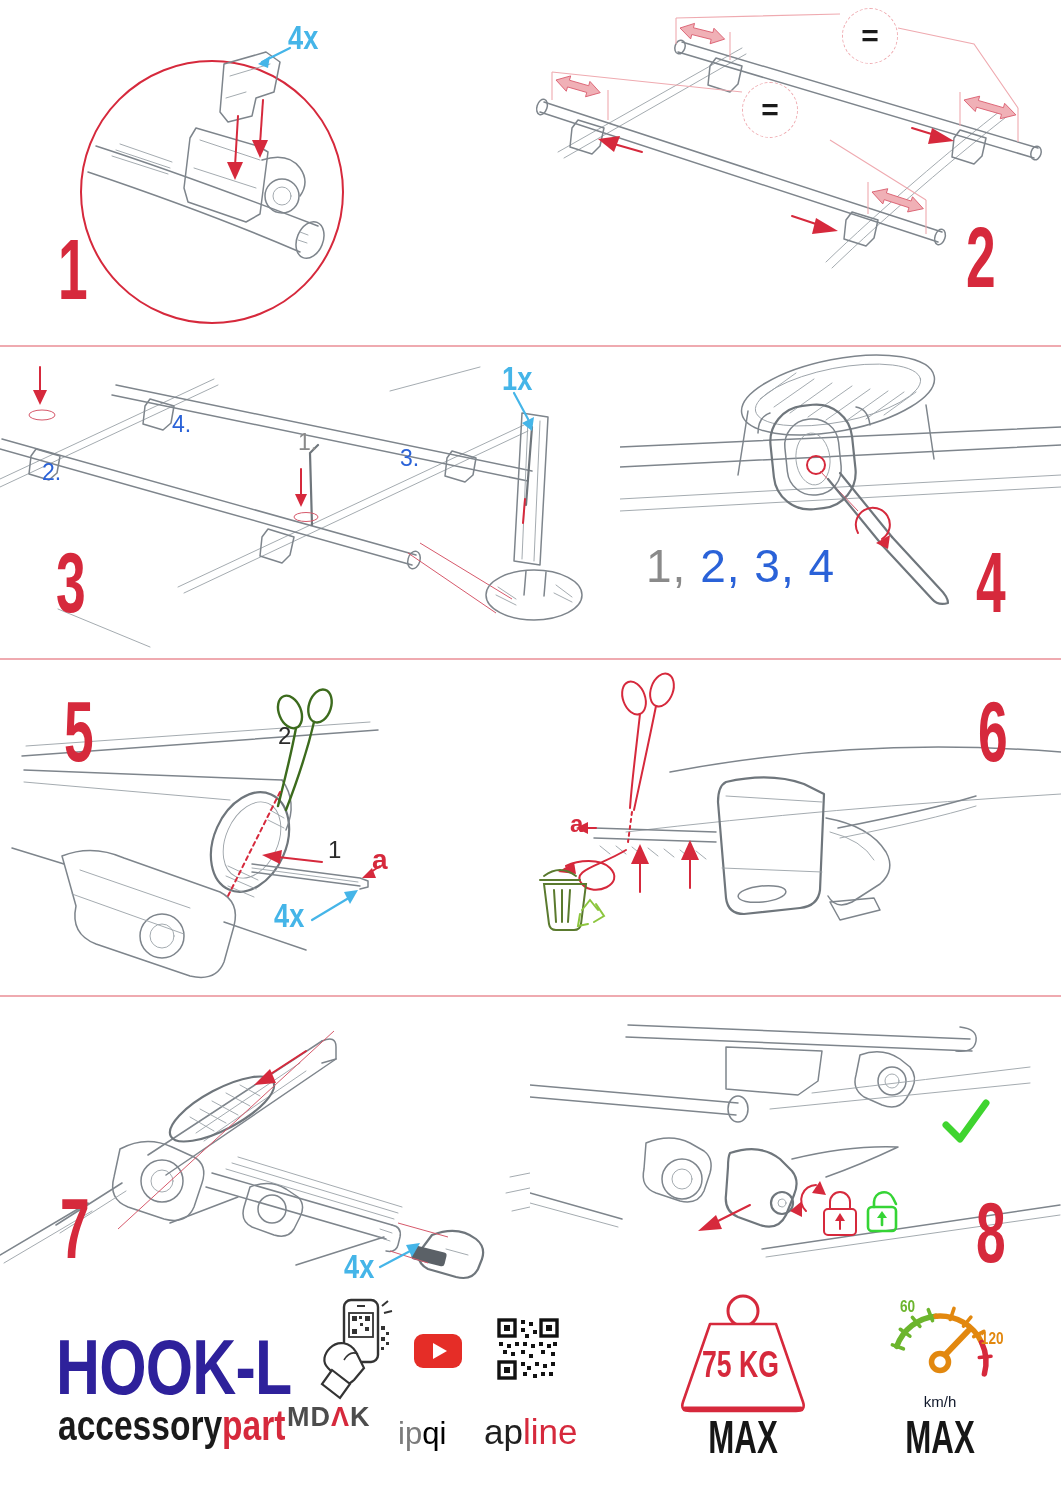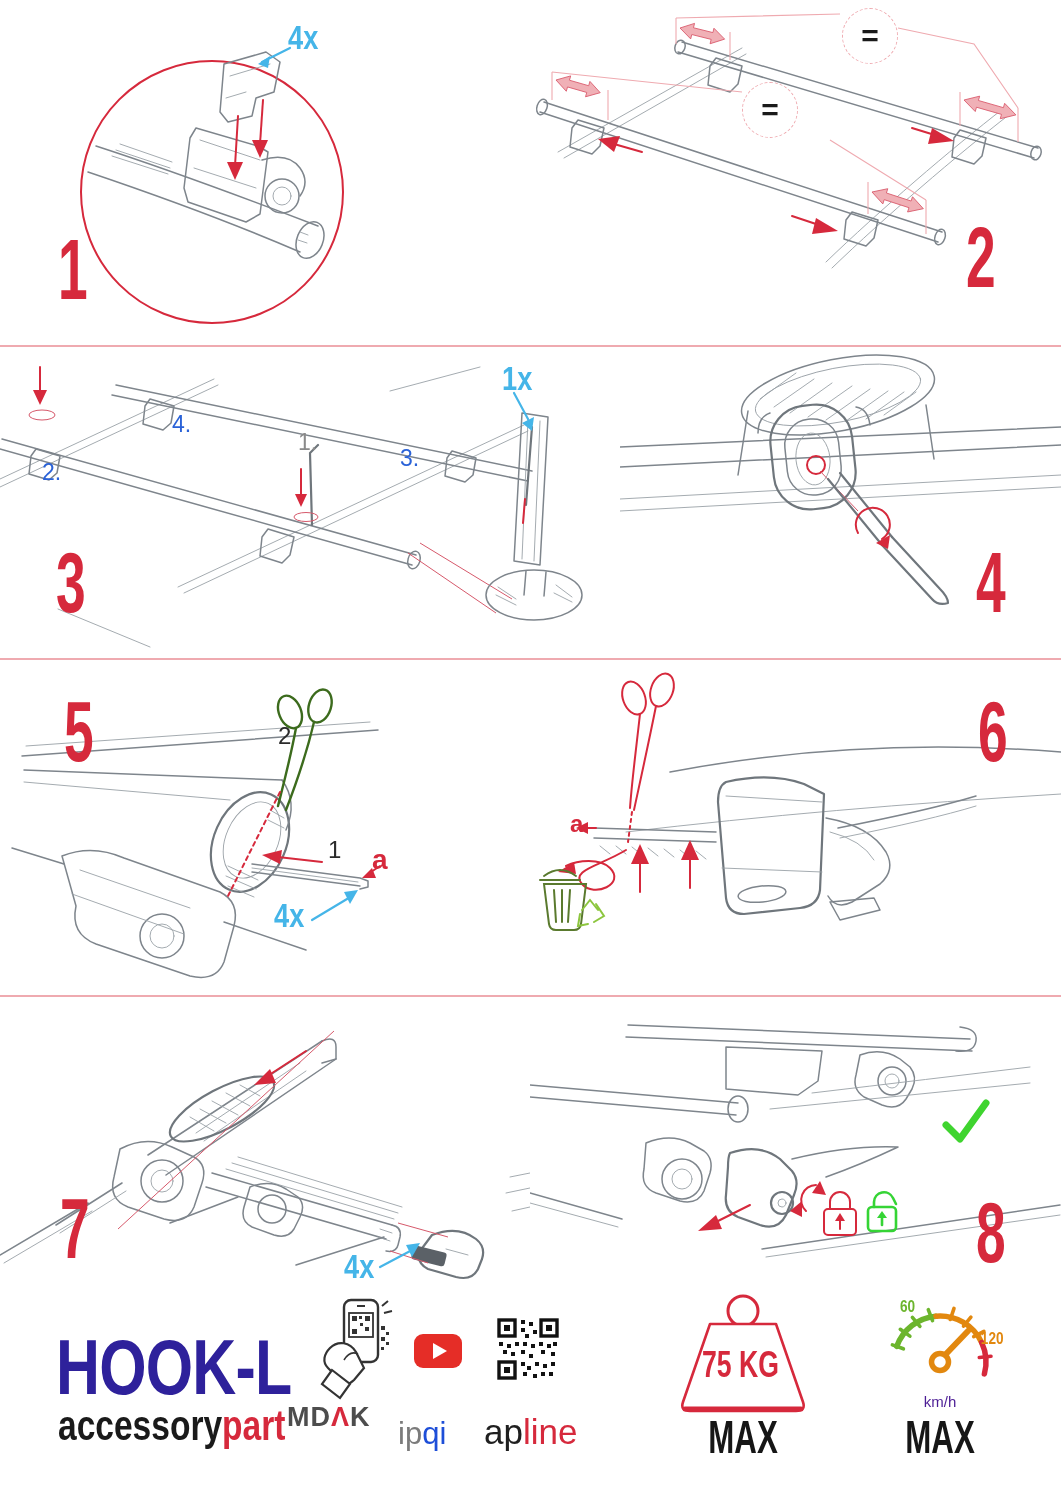--- a/index.html
+++ b/index.html
@@ -23,29 +23,29 @@
        display:flex;align-items:center;justify-content:center;background:#fff;}
   .eqbadge span{color:#1a1a1a;font-weight:700;font-size:30px;line-height:1;}
   .footer-text{position:absolute;line-height:1;}
   .hookl{color:#2e219b;font-size:78px;font-weight:600;letter-spacing:-1px;
        transform:scaleX(.78);transform-origin:left top;}
   .brand{font-size:43px;font-weight:700;letter-spacing:0;transform:scaleX(.78);transform-origin:left top;}
   .brand .b1{color:#1a1a1a;} .brand .b2{color:#d6293c;}
   .mdak{font-size:27px;font-weight:700;color:#4d4d4d;letter-spacing:1px;}
   .mdak .lam{color:#d6293c;}
   .ipqi{font-size:31px;font-weight:400;color:#7b7b7b;}
-  .ipqi .q{color:#1d4ed8;margin-top:21px;}
+  .ipqi .q{color:#000000;margin-top:21px;}
   .apline{font-size:35px;font-weight:500;}
   .apline .a1{color:#1f1f1f;} .apline .a2{color:#d6293c;}
   .maxlbl{font-size:46px;font-weight:700;color:#161616;transform:scaleX(.68);transform-origin:center top;
        text-align:center;letter-spacing:0;}
   .kg{color:#d6293c;font-size:37px;font-weight:700;transform:scaleX(.72);transform-origin:left top;}
   .sp60{color:#6cb52d;font-size:17px;font-weight:700;transform:scaleX(.8);}
   .sp120{color:#e2880f;font-size:17px;font-weight:700;transform:scaleX(.8);}
-  .kmh{color:#4c1d95;font-size:15px;font-weight:400;}
+  .kmh{color:#0f172a;font-size:15px;font-weight:400;}
   
   .g{stroke:#7e858c;fill:none;stroke-width:1.5;stroke-linecap:round;stroke-linejoin:round;}
   .gt{stroke:#9aa1a7;fill:none;stroke-width:.9;stroke-linecap:round;}
   .g2{stroke:#6f767c;fill:none;stroke-width:2.2;stroke-linecap:round;stroke-linejoin:round;}
   .r{stroke:#d6293c;fill:none;stroke-width:2;stroke-linecap:round;stroke-linejoin:round;}
   .rthin{stroke:#d6596b;fill:none;stroke-width:1;}
   .rf{fill:#d6293c;stroke:none;}
   .pk{stroke:#efaab0;fill:none;stroke-width:1.1;}
   .pkf{fill:#f0b0b6;stroke:#d9596b;stroke-width:.8;}
   .sky{stroke:#45b5e8;fill:none;stroke-width:2.2;stroke-linecap:round;}
@@ -214,20 +214,21 @@
 
       <circle cx="196" cy="118" r="9" class="r" stroke-width="1.6"></circle>
       <path class="rthin" d="M200,124 L238,164"></path>
 
       <path class="g2" d="M208,132 L262,198 M220,126 L272,190"></path>
       <path class="g2" d="M262,198 L312,252 q6,7 16,4 M272,190 L320,242 q8,8 8,14"></path>
 
       <path class="r" d="M238,186 a17,17 0 1 1 24,6" stroke-width="2.4"></path>
       <polygon class="rf" points="256,196 270,188 268,202"></polygon>
     </svg>
+    <span class="seq" style="left:26px;top:196px"><span class="s1">1,</span><span class="s2"> 2, 3, 4</span></span>
     <span class="num" style="left:356px;top:192px">4</span>
   </section>
 
   <section class="panel" style="left:0;top:660px;width:530px;height:335px">
     <svg width="530" height="335" viewBox="0 0 530 335">
 
       <path class="g" d="M22,96 L378,70"></path>
       <path class="g" d="M24,110 L282,120"></path>
       <path class="gt" d="M26,86 L370,62 M24,122 L230,140"></path>
 

